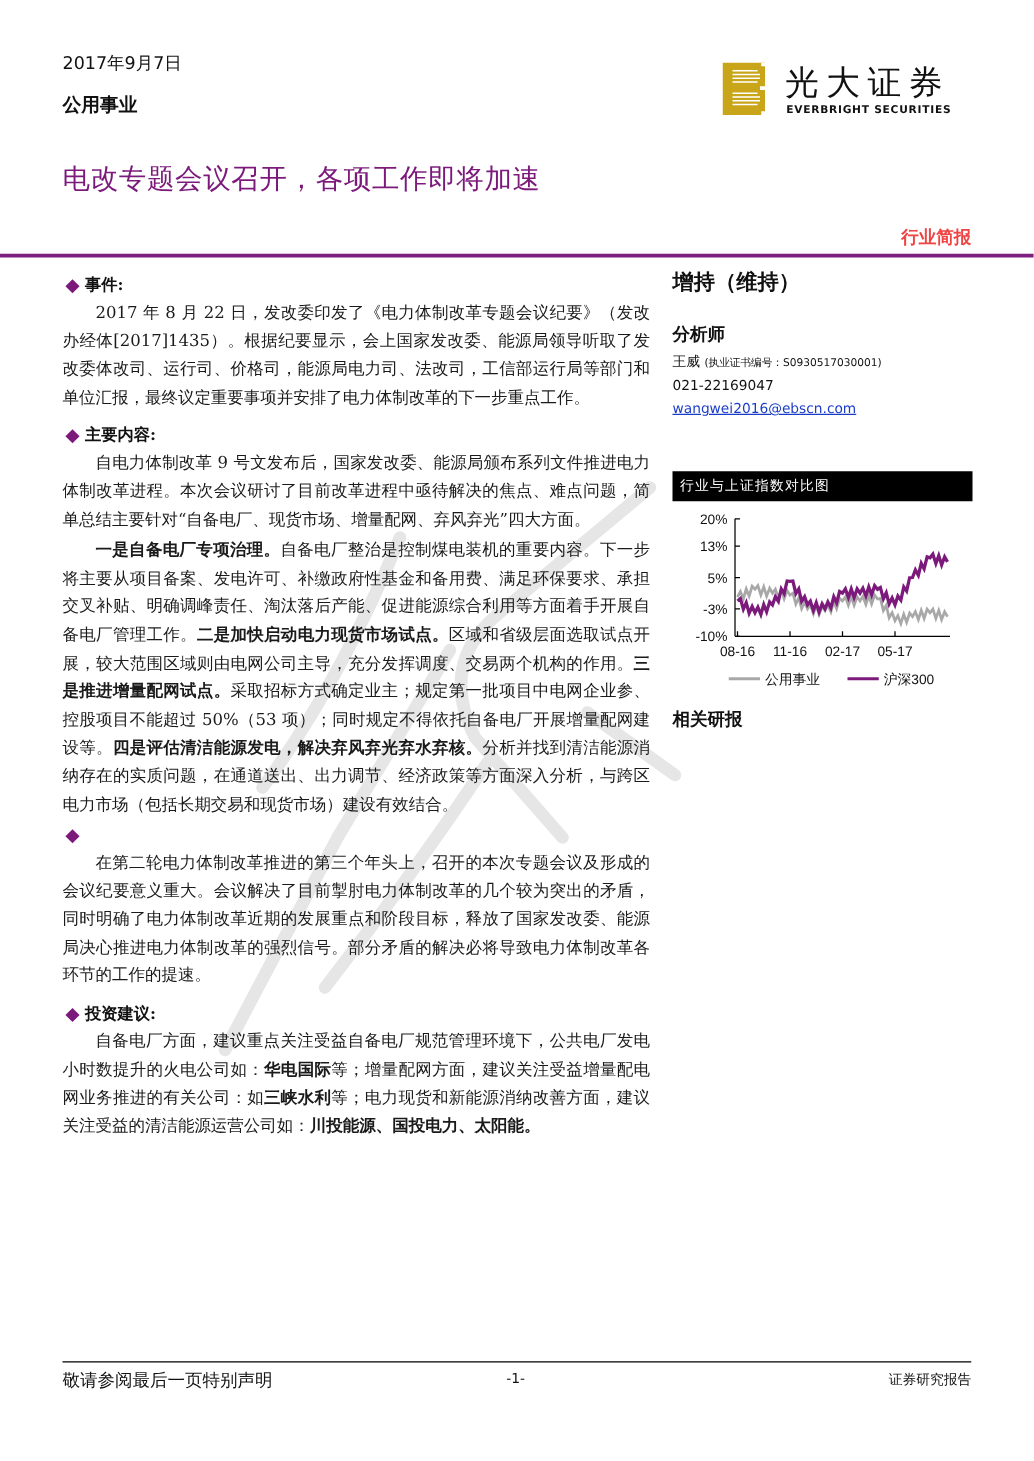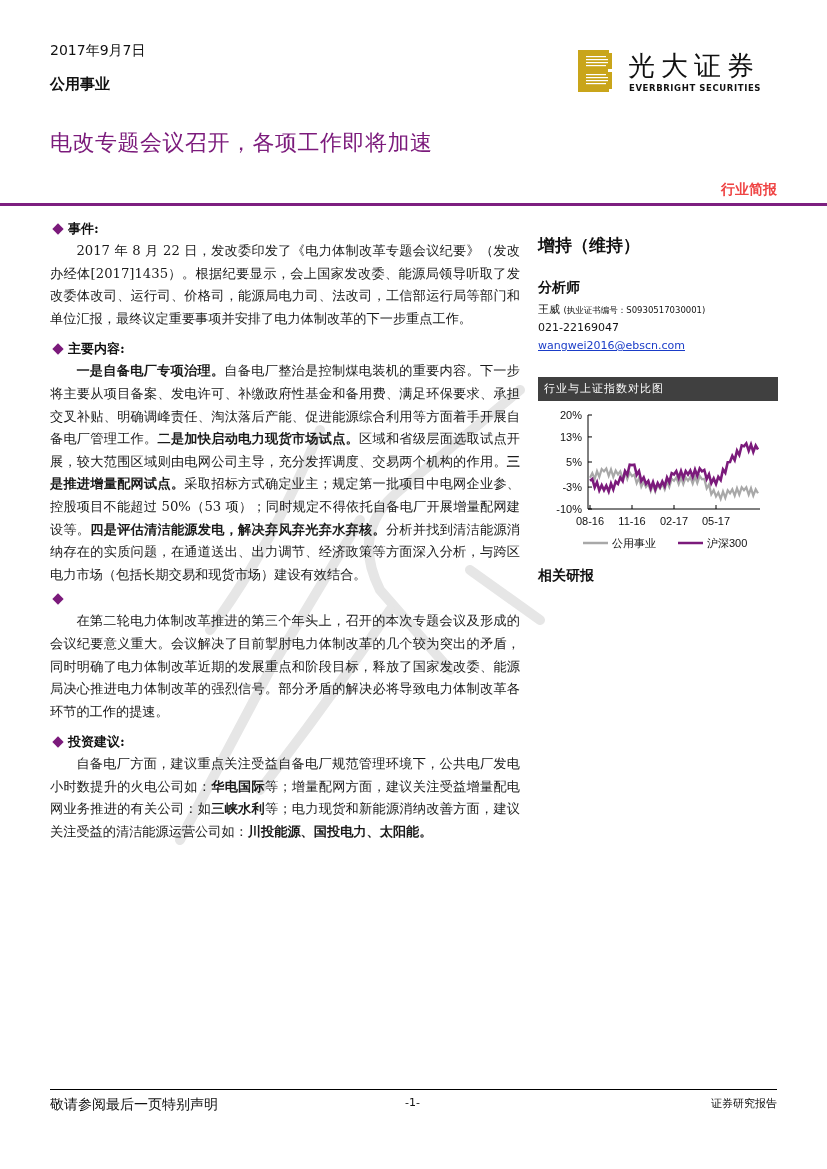--- a/index.html
+++ b/index.html
@@ -14,28 +14,28 @@
   .logo-en { position:absolute; left:51px; top:35px; font-size:8.5px; font-weight:bold; letter-spacing:0.6px; color:#111; }
   .title { left:50px; top:128px; font-size:22px; font-weight:normal; color:#7b1a7b; letter-spacing:0.5px; }
   .report-type { right:50px; top:181px; font-size:14px; font-weight:bold; color:#ef4444; }
   .rule-top { left:0; top:203px; width:827px; height:3px; background:#7d1f80; }
   .left { left:50px; top:218px; width:470px; }
   .sec-h { font-family:"DejaVu Serif", serif; font-weight:bold; font-size:13px; height:22px; line-height:22px; display:flex; align-items:center; }
   .diamond { display:inline-block; width:8px; height:8px; background:#7b1a7b; transform:rotate(45deg); margin:0 6px 0 4px; }
   .para { font-family:"DejaVu Serif", serif; font-size:13.2px; line-height:22.6px; text-indent:2em; text-align:justify; margin:0 0 2px 0; color:#1a1a1a; }
   .para b { font-weight:bold; }
   .gap { height:6px; }
-  .right { left:538px; top:234px; width:240px; }
+  .right { left:538px; top:214px; width:240px; }
   .rating { font-size:17px; font-weight:bold; }
   .analyst-h { font-size:14px; font-weight:bold; margin-top:22px; }
   .analyst-line { font-size:11px; line-height:18px; }
   .analyst-line small { font-size:8.5px; }
   .email { color:#1a3cc8; text-decoration:underline; font-size:11px; }
   .chart-box { left:538px; top:377px; width:240px; }
-  .chart-title { background:#404040; color:#fff; font-family:"DejaVu Serif", serif; font-size:11px; height:24px; line-height:24px; padding-left:6px; letter-spacing:1px; }
+  .chart-title { background:#000000; color:#fff; font-family:"DejaVu Serif", serif; font-size:11px; height:24px; line-height:24px; padding-left:6px; letter-spacing:1px; }
   .related { left:538px; top:567px; font-size:14px; font-weight:bold; }
   .rule-bottom { left:50px; top:1089px; width:727px; height:1px; background:#000; }
   .footer-l { left:50px; top:1096px; font-size:14px; }
   .footer-c { left:405px; top:1096px; font-size:11px; }
   .footer-r { right:50px; top:1096px; font-size:11px; }
   .watermark { left:150px; top:370px; width:400px; height:480px; pointer-events:none; }
 </style>
 </head>
 <body>
 
@@ -84,20 +84,21 @@
         <span>事件:</span>
       </div>
     <p class="para"><span>2017 年 8 月 22 日，发改委印发了《电力体制改革专题会议纪要》（发改办经体[2017]1435）。根据纪要显示，会上国家发改委、能源局领导听取了发改委体改司、运行司、价格司，能源局电力司、法改司，工信部运行局等部门和单位汇报，最终议定重要事项并安排了电力体制改革的下一步重点工作。</span></p>
   </div>
   <div class="gap"></div>
   <div>
     <div class="sec-h">
         <span class="diamond"></span>
         <span>主要内容:</span>
       </div>
+    <p class="para"><span>自电力体制改革 9 号文发布后，国家发改委、能源局颁布系列文件推进电力体制改革进程。本次会议研讨了目前改革进程中亟待解决的焦点、难点问题，简单总结主要针对“自备电厂、现货市场、增量配网、弃风弃光”四大方面。</span></p>
     <p class="para"><b>一是自备电厂专项治理。</b><span>自备电厂整治是控制煤电装机的重要内容。下一步将主要从项目备案、发电许可、补缴政府性基金和备用费、满足环保要求、承担交叉补贴、明确调峰责任、淘汰落后产能、促进能源综合利用等方面着手开展自备电厂管理工作。</span><b>二是加快启动电力现货市场试点。</b><span>区域和省级层面选取试点开展，较大范围区域则由电网公司主导，充分发挥调度、交易两个机构的作用。</span><b>三是推进增量配网试点。</b><span>采取招标方式确定业主；规定第一批项目中电网企业参、控股项目不能超过 50%（53 项）；同时规定不得依托自备电厂开展增量配网建设等。</span><b>四是评估清洁能源发电，解决弃风弃光弃水弃核。</b><span>分析并找到清洁能源消纳存在的实质问题，在通道送出、出力调节、经济政策等方面深入分析，与跨区电力市场（包括长期交易和现货市场）建设有效结合。</span></p>
   </div>
   <div>
     <div class="sec-h">
         <span class="diamond"></span>
       </div>
     <p class="para"><span>在第二轮电力体制改革推进的第三个年头上，召开的本次专题会议及形成的会议纪要意义重大。会议解决了目前掣肘电力体制改革的几个较为突出的矛盾，同时明确了电力体制改革近期的发展重点和阶段目标，释放了国家发改委、能源局决心推进电力体制改革的强烈信号。部分矛盾的解决必将导致电力体制改革各环节的工作的提速。</span></p>
   </div>
   <div class="gap"></div>
   <div>

